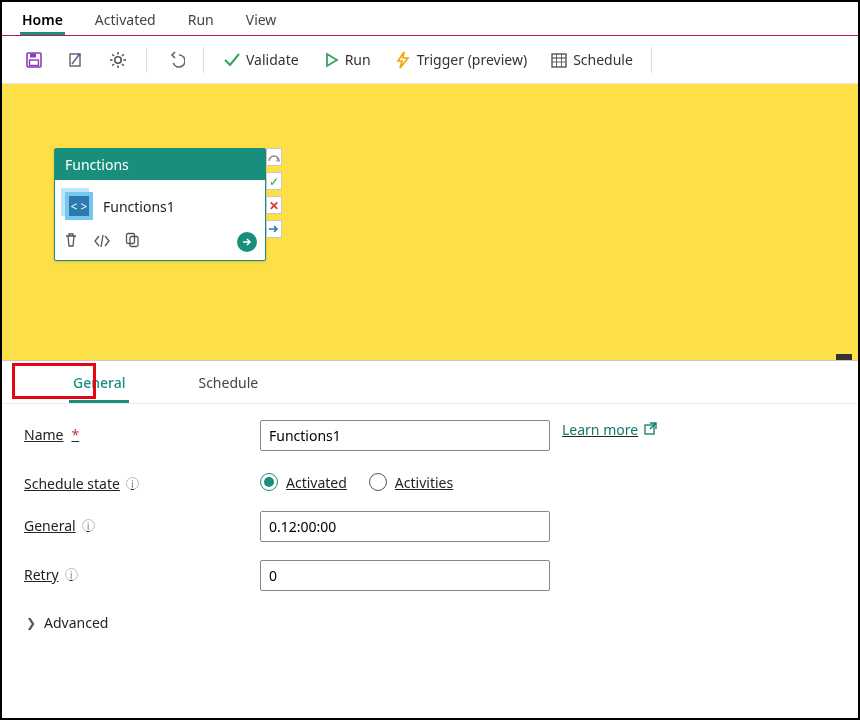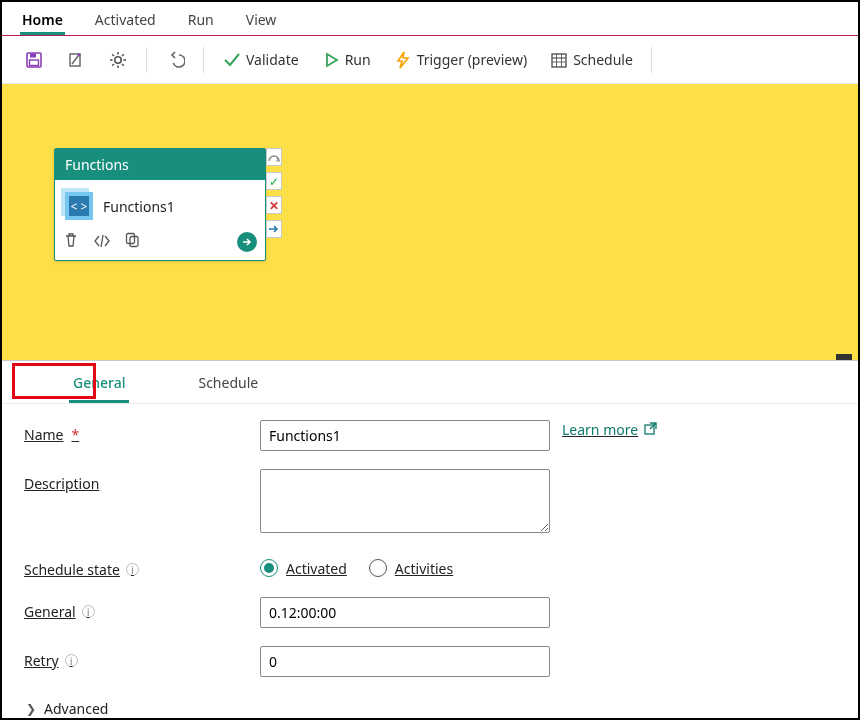--- a/index.html
+++ b/index.html
@@ -360,28 +360,20 @@
         <span>Learn more</span>
         <span>
           <svg width="13" height="13" viewBox="0 0 13 13">
               <rect x="1" y="3" width="9" height="9" fill="none" stroke="#0f7a6a" stroke-width="1.3"></rect>
               <path d="M6 1h6v6M12 1L6 7" fill="none" stroke="#0f7a6a" stroke-width="1.3"></path>
             </svg>
         </span>
       </a>
     </div>
 
-    <div class="row">
-      <div class="row-label">
-        <span>Description</span>
-      </div>
-      <div class="row-field">
-        <textarea style=""></textarea>
-      </div>
-    </div>
 
     <div class="row">
       <div class="row-label">
         <span>Schedule state</span>
         <span class="info-ic">i</span>
       </div>
       <div class="row-field">
         <div class="radio-group">
           <label class="radio checked">
             <span class="dot"></span>

